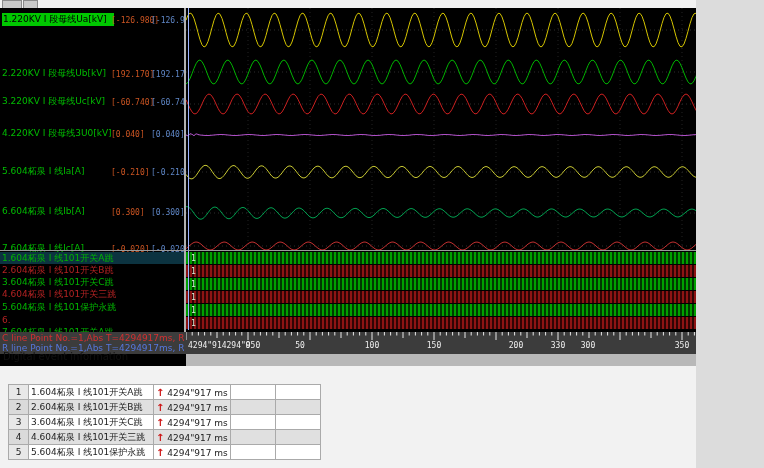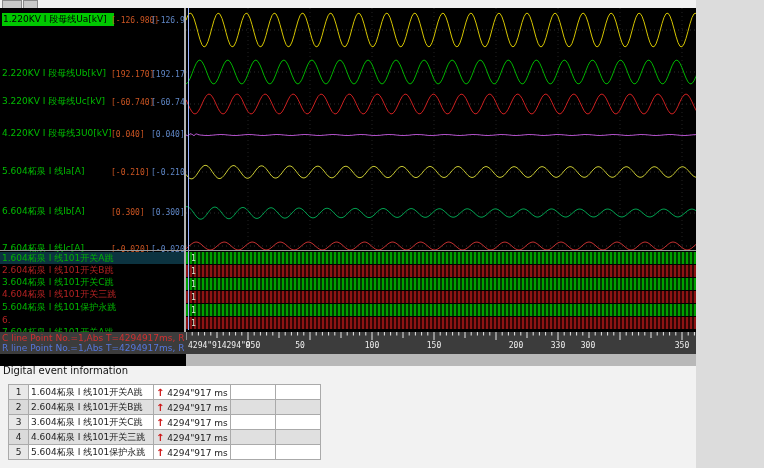--- a/index.html
+++ b/index.html
@@ -19,21 +19,21 @@
   .sep{position:absolute;left:0;top:250px;width:764px;height:1px;background:#9a9a9a;}
   .plot{position:absolute;left:186px;top:8px;}
   .band{position:absolute;left:0;top:332px;width:764px;height:22px;background:#3c3c3c;}
   .ticks{position:absolute;left:186px;top:332px;}
   .axlbl{position:absolute;top:341px;font-size:8px;color:#f0f0f0;font-family:"DejaVu Sans Mono",monospace;white-space:nowrap;transform:translateX(-50%);}
   .axlbl.ov{transform:none;}
   .cline{position:absolute;left:2px;top:333px;width:182px;height:10px;font-size:9px;line-height:10px;color:#d23030;white-space:nowrap;overflow:hidden;}
   .rline{position:absolute;left:2px;top:343px;width:182px;height:10px;font-size:9px;line-height:10px;color:#5577dd;white-space:nowrap;overflow:hidden;}
   .dur{position:absolute;left:2px;top:355px;width:184px;height:11px;font-size:9px;line-height:11px;color:#fff;white-space:nowrap;overflow:hidden;}
   .hscroll{position:absolute;left:186px;top:354px;width:578px;height:12px;background:#b8b8b8;}
-  .evt-title{position:absolute;left:3px;top:365px;font-size:10px;color:#111;}
+  .evt-title{position:absolute;left:3px;top:351px;font-size:10px;color:#111;}
   table.evt{position:absolute;left:8px;top:384px;border-collapse:collapse;table-layout:fixed;
             font-size:9px;color:#222;background:#fff;}
   table.evt th,table.evt td{border:1px solid #aaa;height:14px;padding:0 2px;overflow:hidden;white-space:nowrap;}
   table.evt th{background:#e8e8e8;font-weight:normal;text-align:center;}
   table.evt td.numcol{background:#e8e8e8;text-align:center;}
   table.evt tr.alt td{background:#e0e0e0;}
   table.evt tr.alt td.numcol{background:#dadada;}
   table.evt td.ev1{text-align:left;}
   .arr{color:#cc1111;font-weight:bold;font-size:10px;}
 </style>

